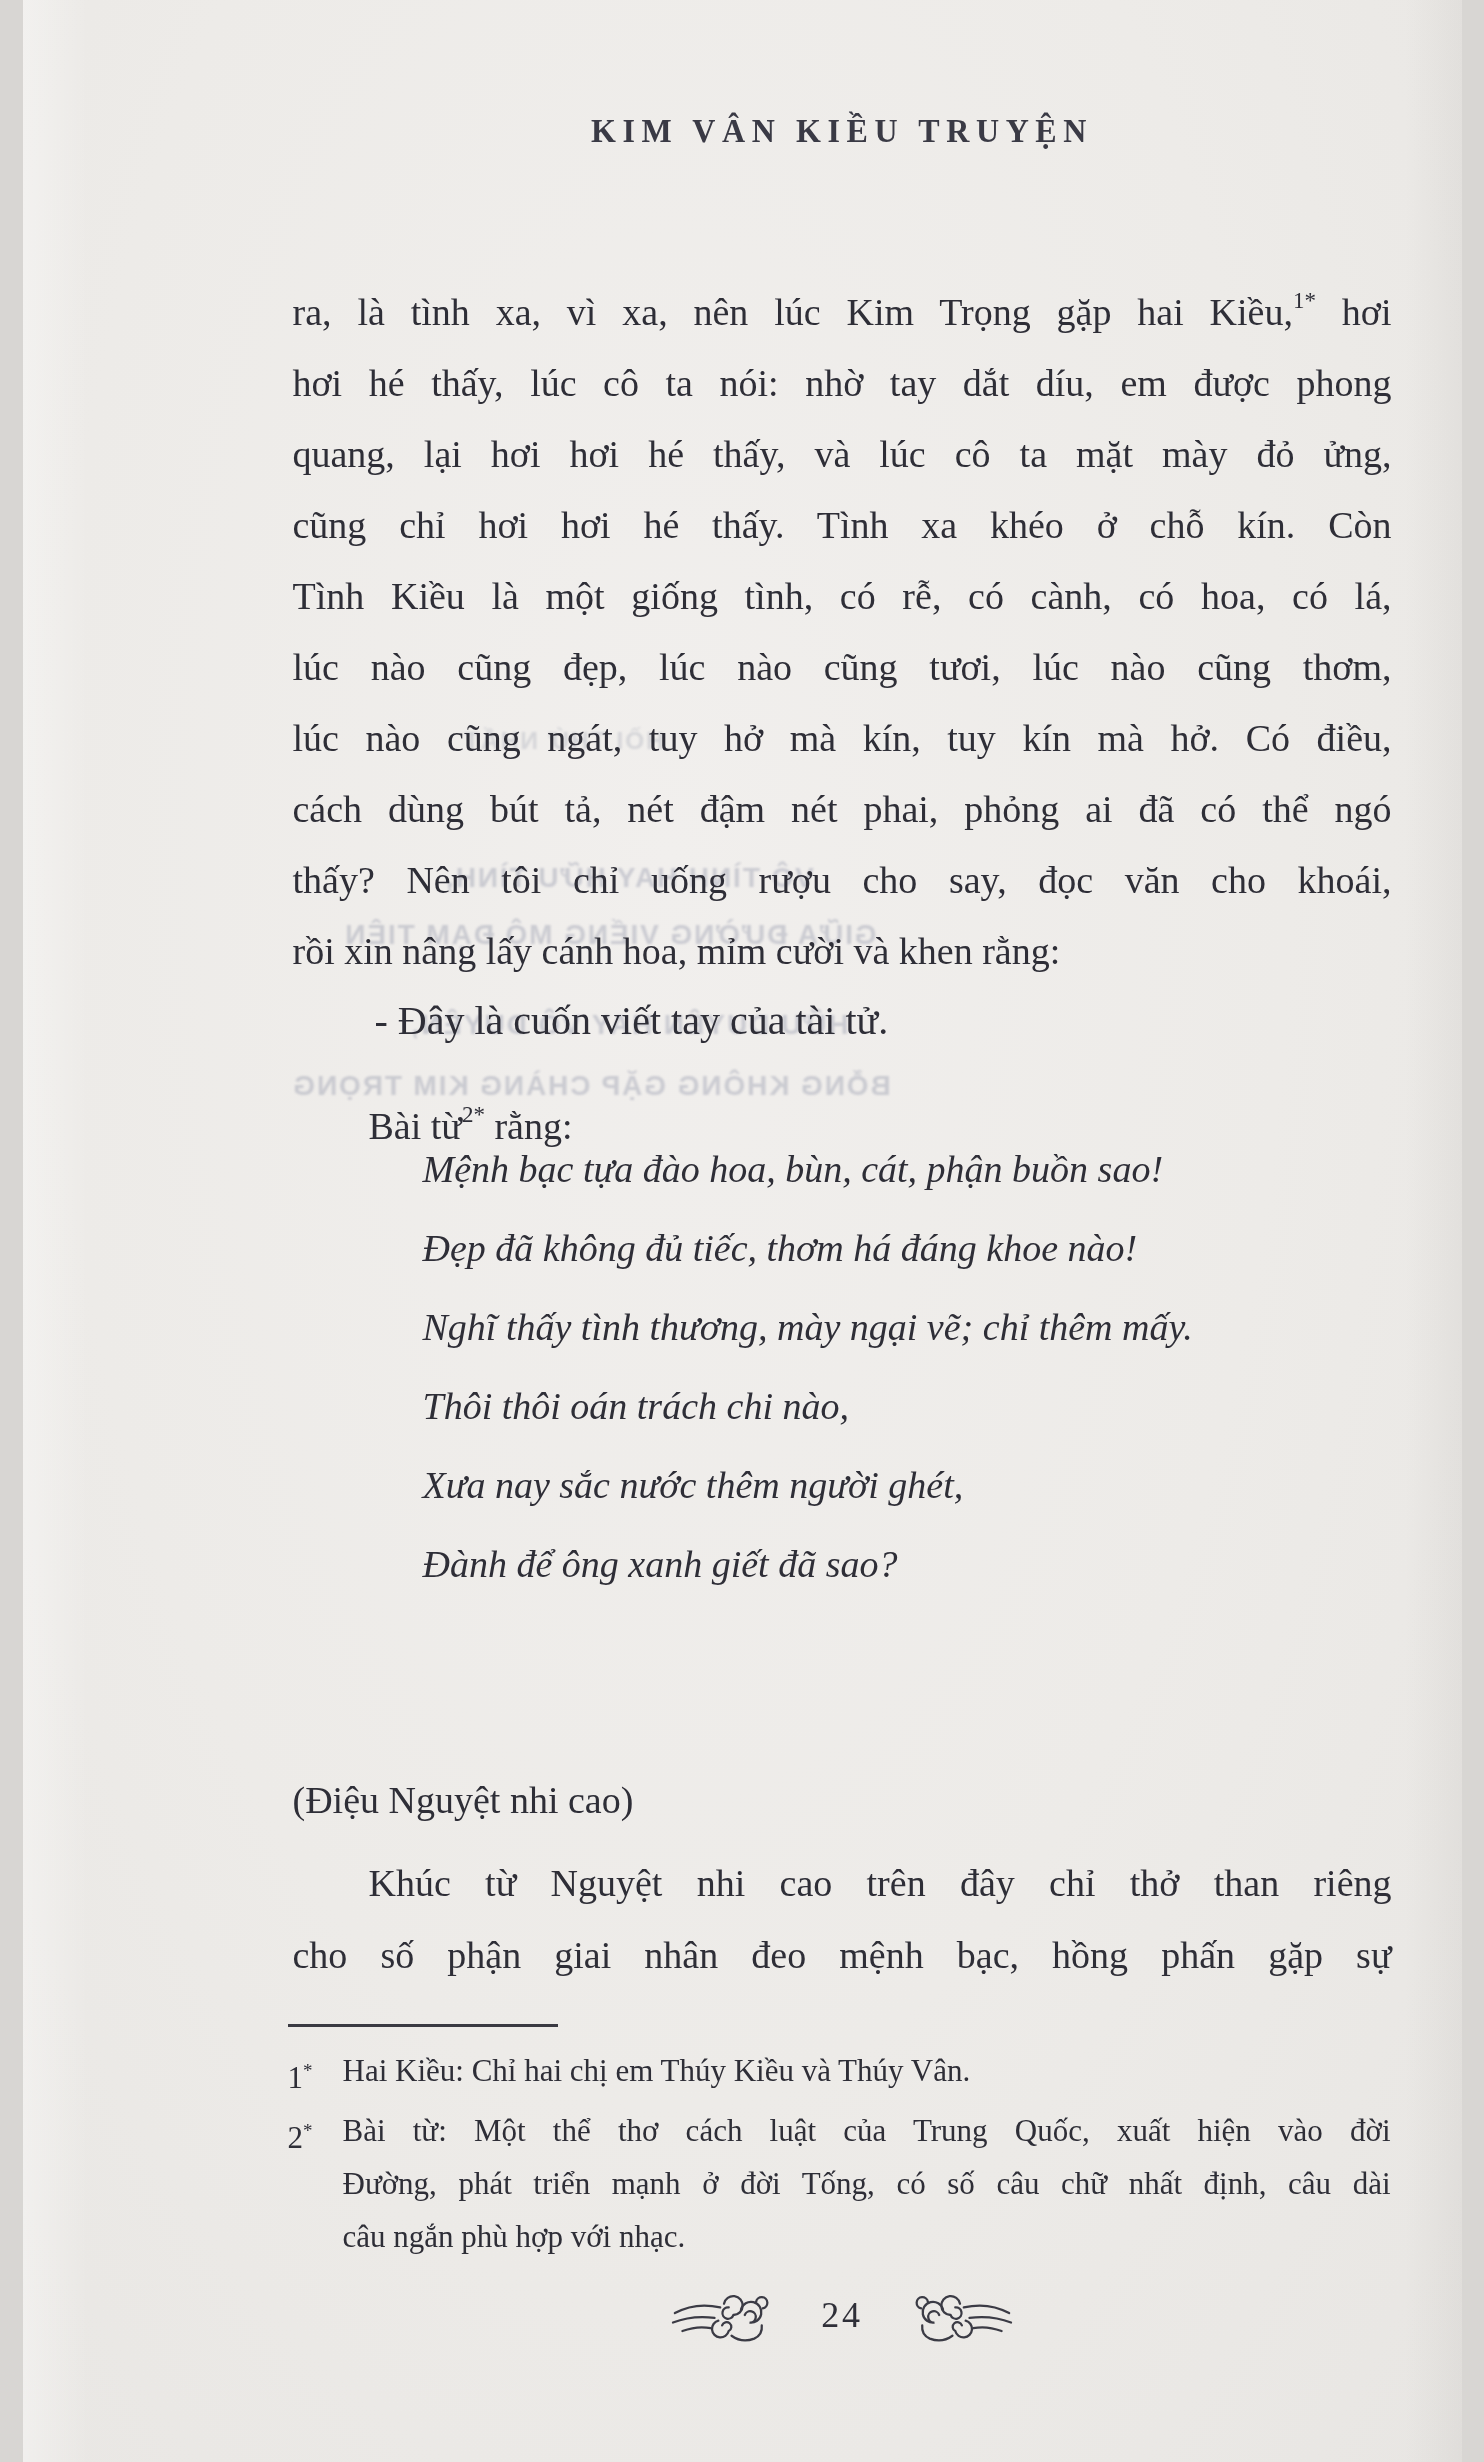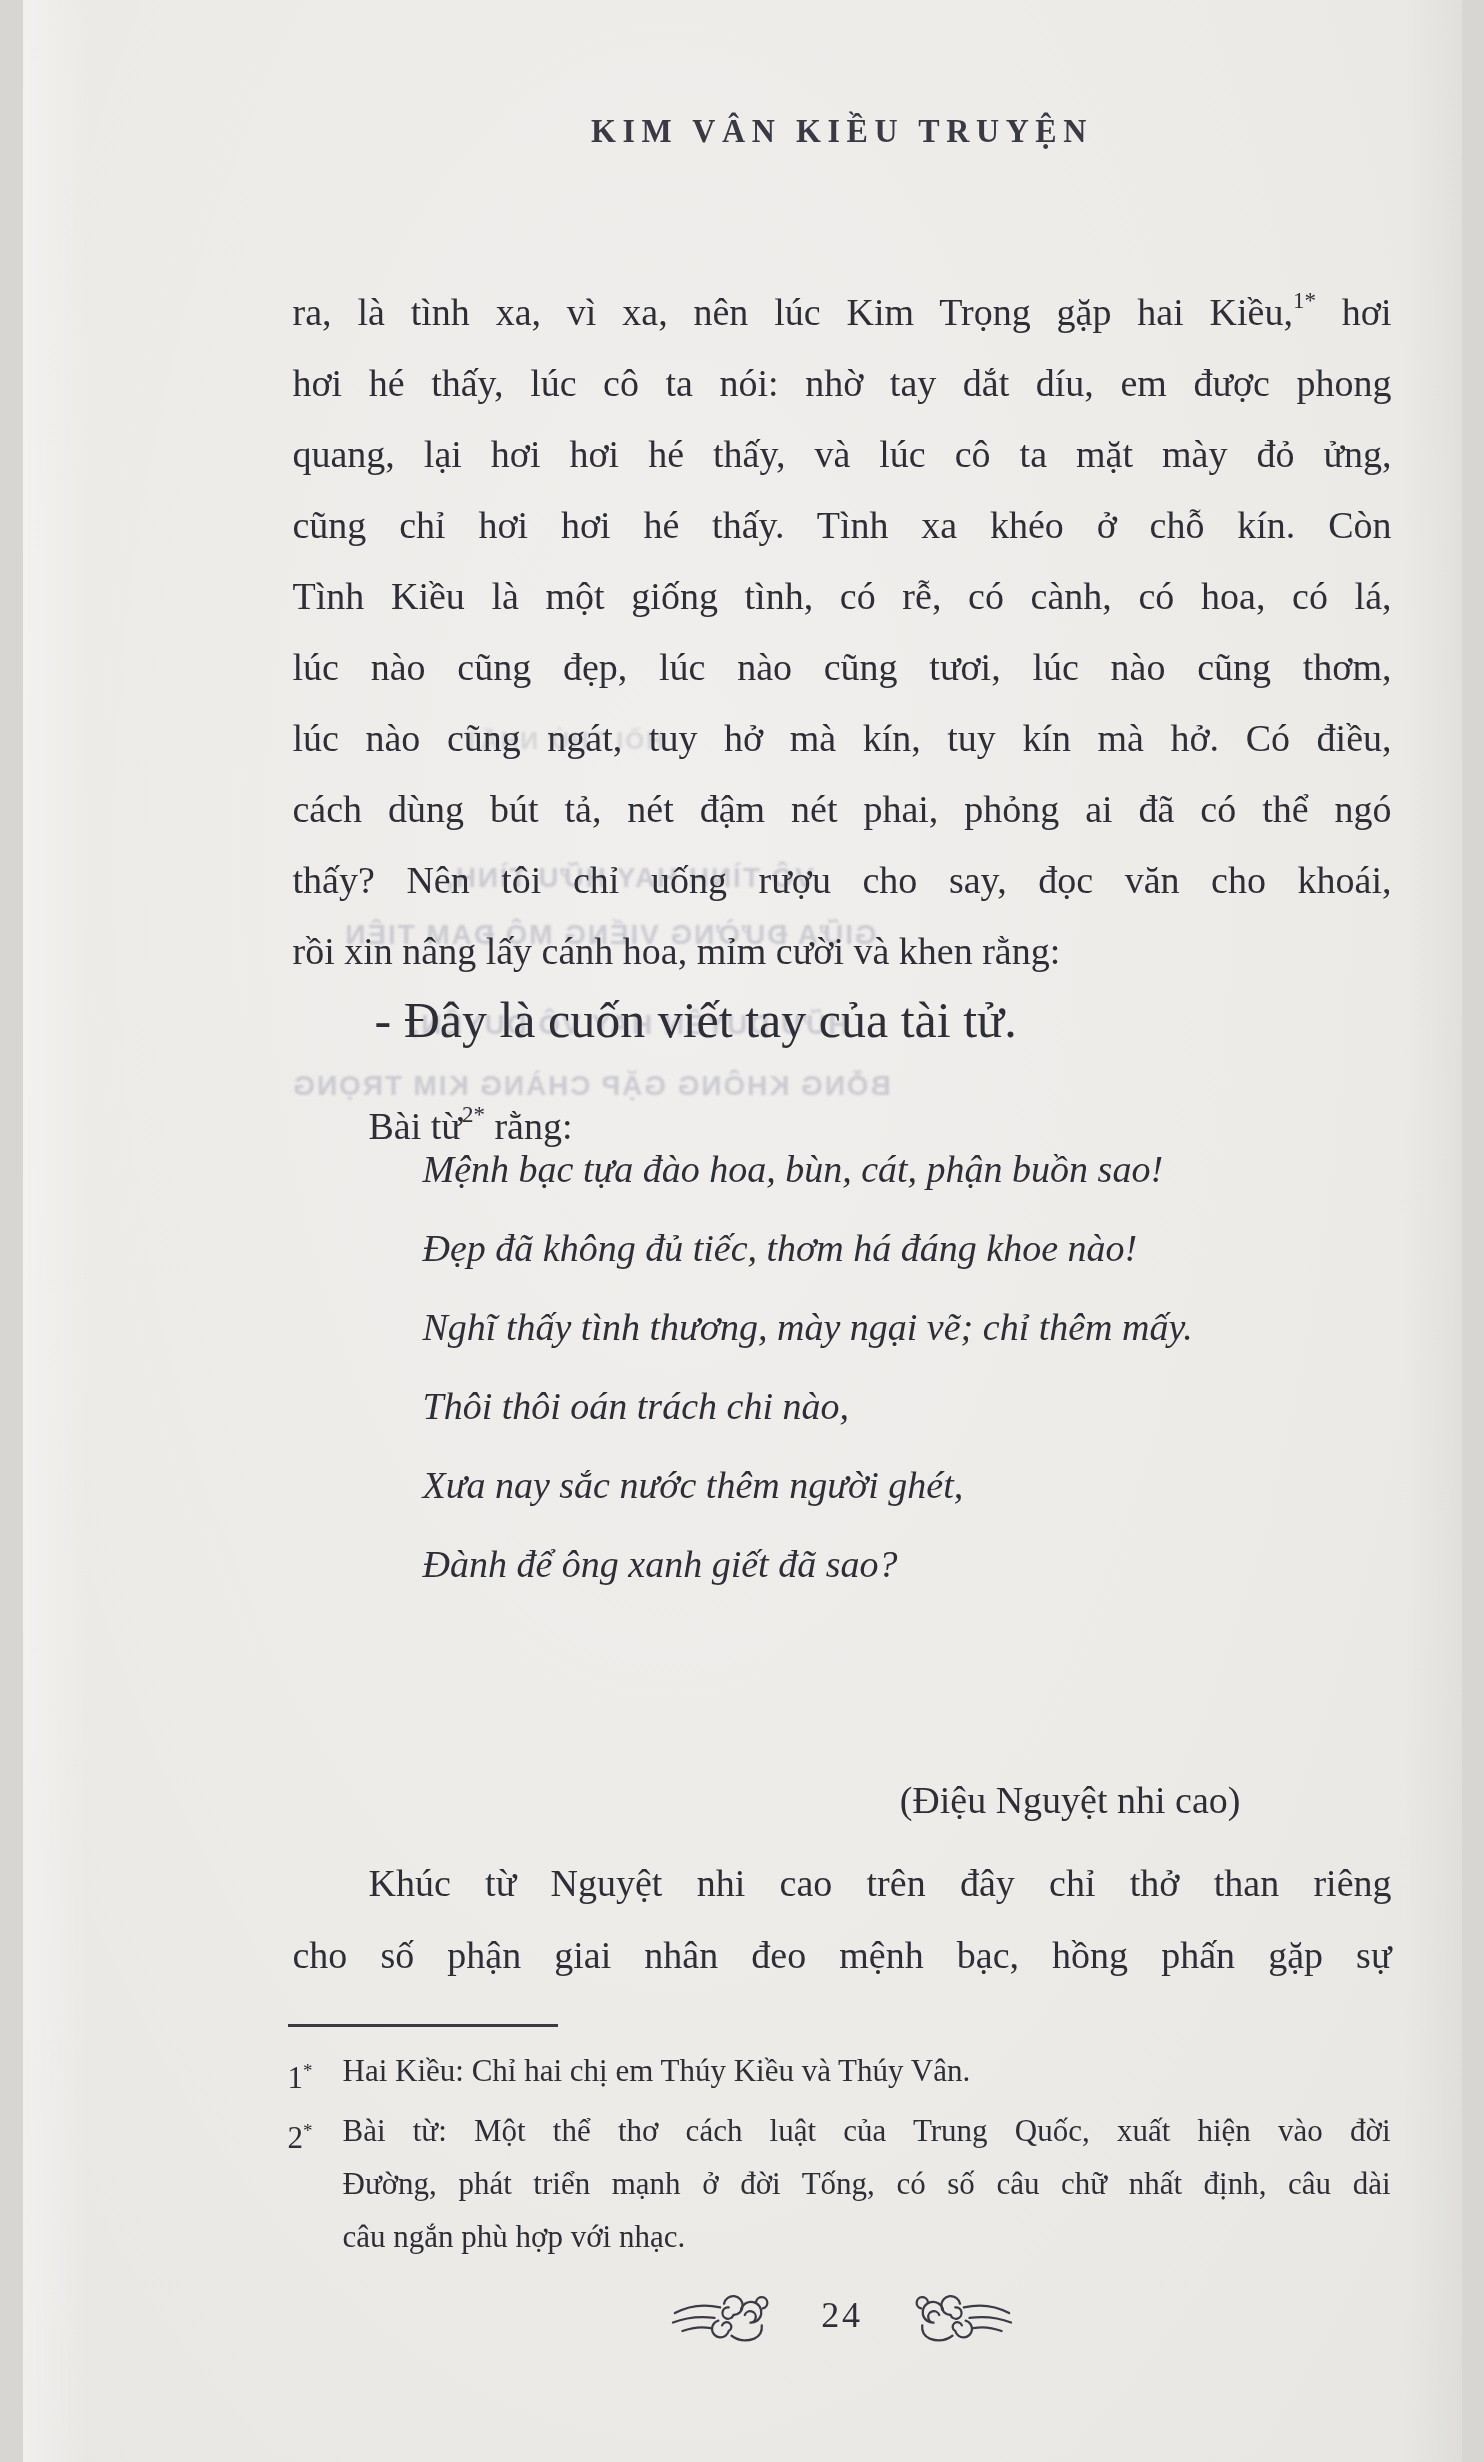--- a/index.html
+++ b/index.html
@@ -25,35 +25,35 @@
   }
   .para1{
     position:absolute;top:277px;left:270px;width:1099px;
     font-size:38px;line-height:71px;
   }
   .bline{white-space:nowrap;}
   .jl{text-align:justify;text-align-last:justify;white-space:normal;}
   .fnref{font-size:23px;line-height:0;vertical-align:17px;}
   .dialogue{
     position:absolute;top:985px;left:270px;width:1099px;
-    font-size:50px;line-height:71px;text-indent:82px;
+    font-size:40px;line-height:71px;text-indent:82px;
   }
   .baitu{
     position:absolute;top:1091px;left:270px;width:1099px;
     font-size:38px;line-height:71px;text-indent:76px;
   }
   .poem{
     position:absolute;top:1130px;left:400px;width:975px;
     font-size:38px;line-height:79px;
     font-style:italic;
   }
   .dieu{
     position:absolute;top:1765px;left:270px;width:1099px;box-sizing:border-box;
     font-size:38px;line-height:71px;
-    text-align:right;padding-right:151px;
+    padding-right:151px;
   }
   .para2{
     position:absolute;top:1847px;left:270px;width:1099px;
     font-size:38px;line-height:72px;
   }
   .para2 .first{text-indent:76px;}
   .fn-divider{
     position:absolute;top:2024px;left:265px;width:270px;height:2.8px;
     background:#3a3a42;
   }

